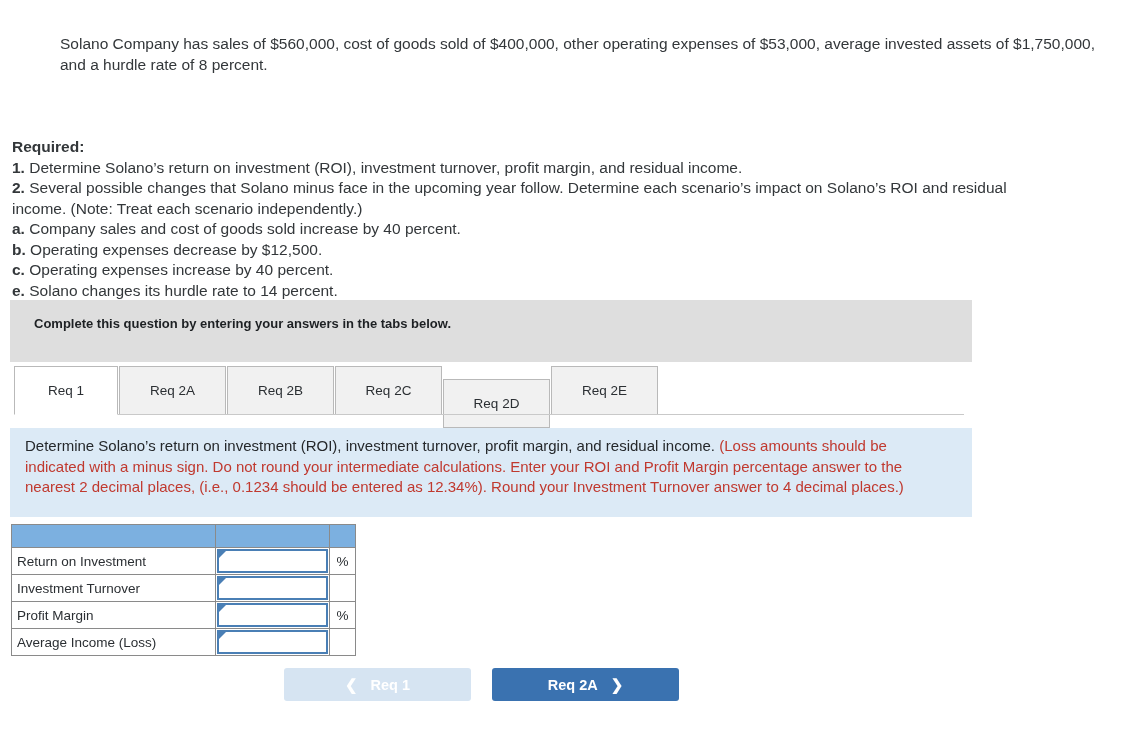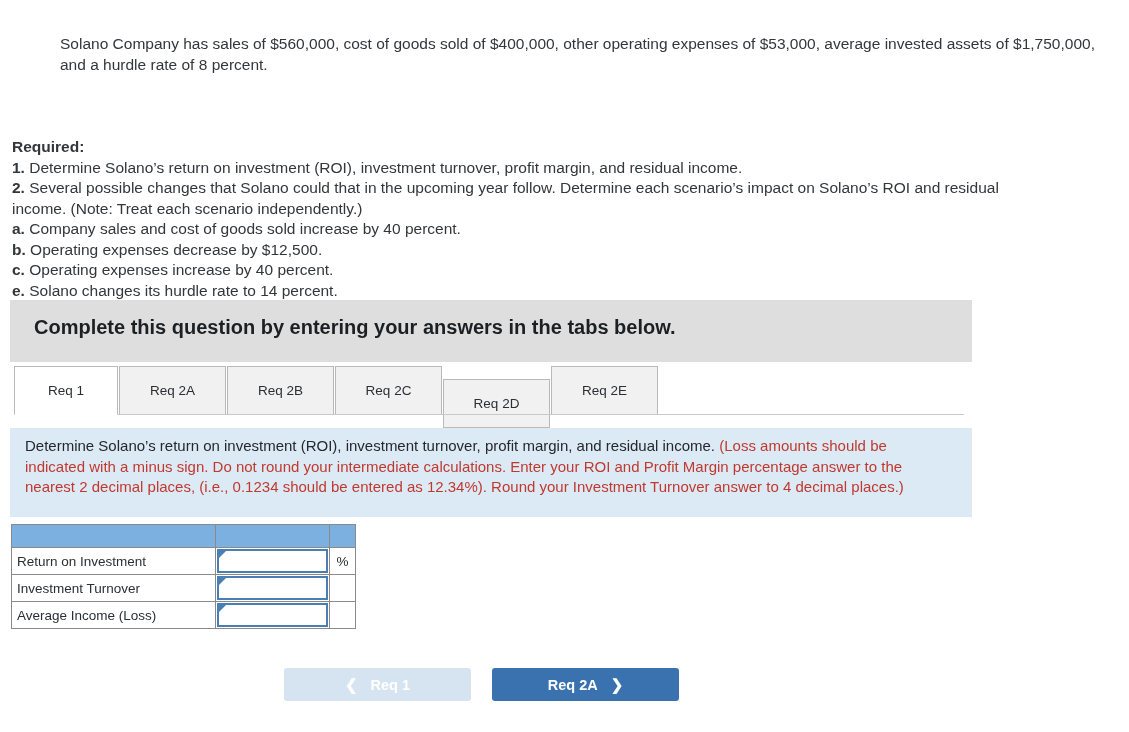--- a/index.html
+++ b/index.html
@@ -49,21 +49,21 @@
     top: 300px;
     width: 962px;
     height: 62px;
     background: #dedede;
     box-sizing: border-box;
   }
   .gray-banner .txt {
     position: absolute;
     left: 24px;
     top: 16px;
-    font-size: 20px;
+    font-size: 13px;
     font-weight: bold;
     color: #1d2023;
   }
 
   
   .tabs {
     position: absolute;
     left: 14px;
     top: 366px;
     width: 950px;
@@ -214,21 +214,21 @@
 <body>
 
 <div class="stem">
   <span>Solano Company has sales of $560,000, cost of goods sold of $400,000, other operating expenses of $53,000, average invested</span>
   <span>assets of $1,750,000, and a hurdle rate of 8 percent.</span>
 </div>
 
 <div class="required-block">
   <span class="ln hd">Required:</span>
   <span class="ln"><b>1.</b> <span>Determine Solano’s return on investment (ROI), investment turnover, profit margin, and residual income.</span></span>
-  <span class="ln"><b>2.</b> <span>Several possible changes that Solano could that in the upcoming year follow. Determine each scenario’s impact on Solano’s ROI and residual income. (Note: Treat each scenario independently.)</span></span>
+  <span class="ln"><b>2.</b> <span>Several possible changes that Solano minus face in the upcoming year follow. Determine each scenario’s impact on Solano’s ROI and residual income. (Note: Treat each scenario independently.)</span></span>
   <span class="ln"><b>a.</b> <span>Company sales and cost of goods sold increase by 40 percent.</span></span>
   <span class="ln"><b>b.</b> <span>Operating expenses decrease by $12,500.</span></span>
   <span class="ln"><b>c.</b> <span>Operating expenses increase by 40 percent.</span></span>
   <span class="ln"><b>e.</b> <span>Solano changes its hurdle rate to 14 percent.</span></span>
 </div>
 
 <div class="gray-banner">
   <div class="txt">Complete this question by entering your answers in the tabs below.</div>
 </div>
 
@@ -282,20 +282,29 @@
     <tr>
       <td class="c-label">Investment Turnover</td>
       <td class="c-input">
         <div class="cellbox">
           <input type="text" value="" style="">
         </div>
       </td>
       <td class="c-unit"></td>
     </tr>
 
+    <tr>
+      <td class="c-label">Profit Margin</td>
+      <td class="c-input">
+        <div class="cellbox">
+          <input type="text" value="" style="">
+        </div>
+      </td>
+      <td class="c-unit">%</td>
+    </tr>
 
     <tr>
       <td class="c-label">Average Income (Loss)</td>
       <td class="c-input">
         <div class="cellbox">
           <input type="text" value="" style="">
         </div>
       </td>
       <td class="c-unit"></td>
     </tr>

